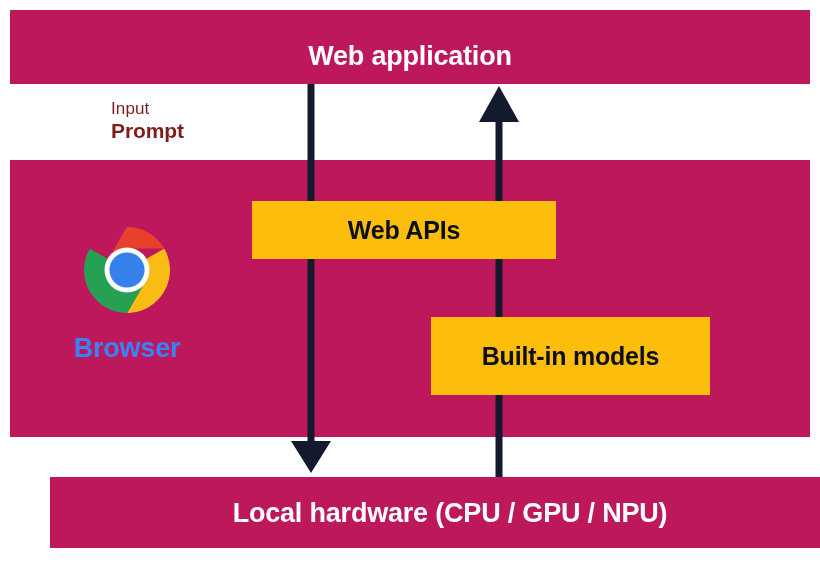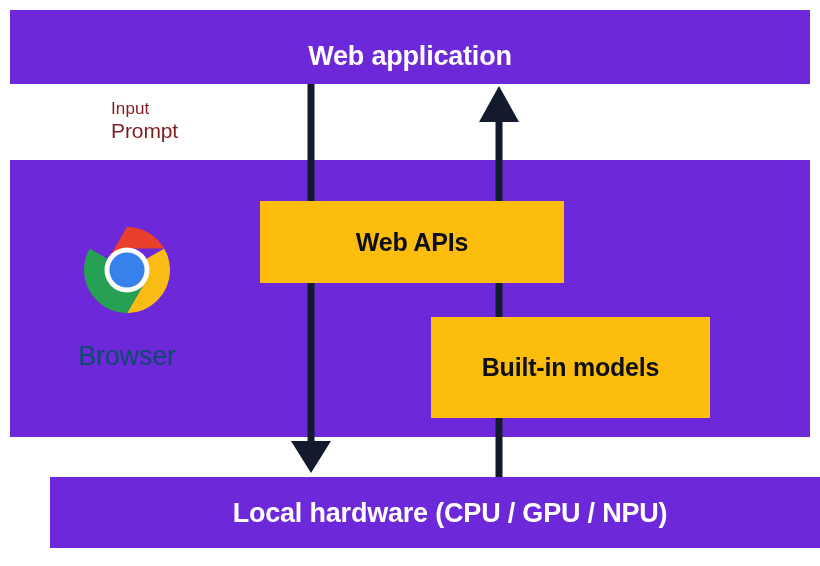--- a/index.html
+++ b/index.html
@@ -19,21 +19,21 @@
     height: 566px;
     background: #ffffff;
     overflow: hidden;
   }
 
   
   .band {
     position: absolute;
     left: 10px;
     width: 800px;
-    background: #6d28d9;
+    background: #be185d;
     box-sizing: border-box;
   }
   .band-web-application { top: 10px;  height: 74px;  }
   .band-browser         { top: 160px; height: 277px; }
   .band-local-hardware  { top: 477px; height: 71px; margin-left: 40px;  }
 
   .band-title {
     position: absolute;
     left: 0;
     width: 100%;
@@ -55,21 +55,21 @@
   }
   .flow-label .kicker {
     display: block;
     font-size: 17px;
     font-weight: normal;
     letter-spacing: 0.1px;
   }
   .flow-label .value {
     display: block;
     font-size: 21px;
-    font-weight: normal;
+    font-weight: bold;
     letter-spacing: -0.1px;
   }
   .flow-label-input  { left: 111px; top: 99px;  text-align: left;  }
   .flow-label-output { right: 40px; top: 99px;  text-align: right; }
 
   
   .arrow-svg {
     position: absolute;
     top: 0;
     left: 0;
@@ -88,54 +88,54 @@
     text-align: center;
   }
   .chrome-logo {
     width: 90px;
     height: 90px;
     display: block;
     margin: 0 auto;
   }
   .browser-caption {
     display: block;
-    margin-top: 28px;
-    color: #0c4a6e;
+    margin-top: 20px;
+    color: #3b82f6;
     font-size: 27px;
-    font-weight: normal;
+    font-weight: bold;
     letter-spacing: -0.2px;
     line-height: 1;
   }
 
   
   .yellow-box {
     position: absolute;
     background: #fdbd0c;
     color: #0d0f17;
     font-weight: bold;
     display: flex;
     align-items: center;
     justify-content: center;
     text-align: center;
     box-sizing: border-box;
     line-height: 1.22;
     letter-spacing: -0.2px;
   }
   .box-web-apis {
-    left: 260px;
+    left: 252px;
     top: 201px;
     width: 304px;
-    height: 82px;
+    height: 58px;
     font-size: 25px;
   }
   .box-builtin-models {
     left: 431px;
     top: 317px;
     width: 279px;
-    height: 101px;
+    height: 78px;
     font-size: 25px;
     padding: 0 18px;
   }
 </style>
 </head>
 <body>
 
 <div id="canvas">
 
   <div class="band band-web-application">

